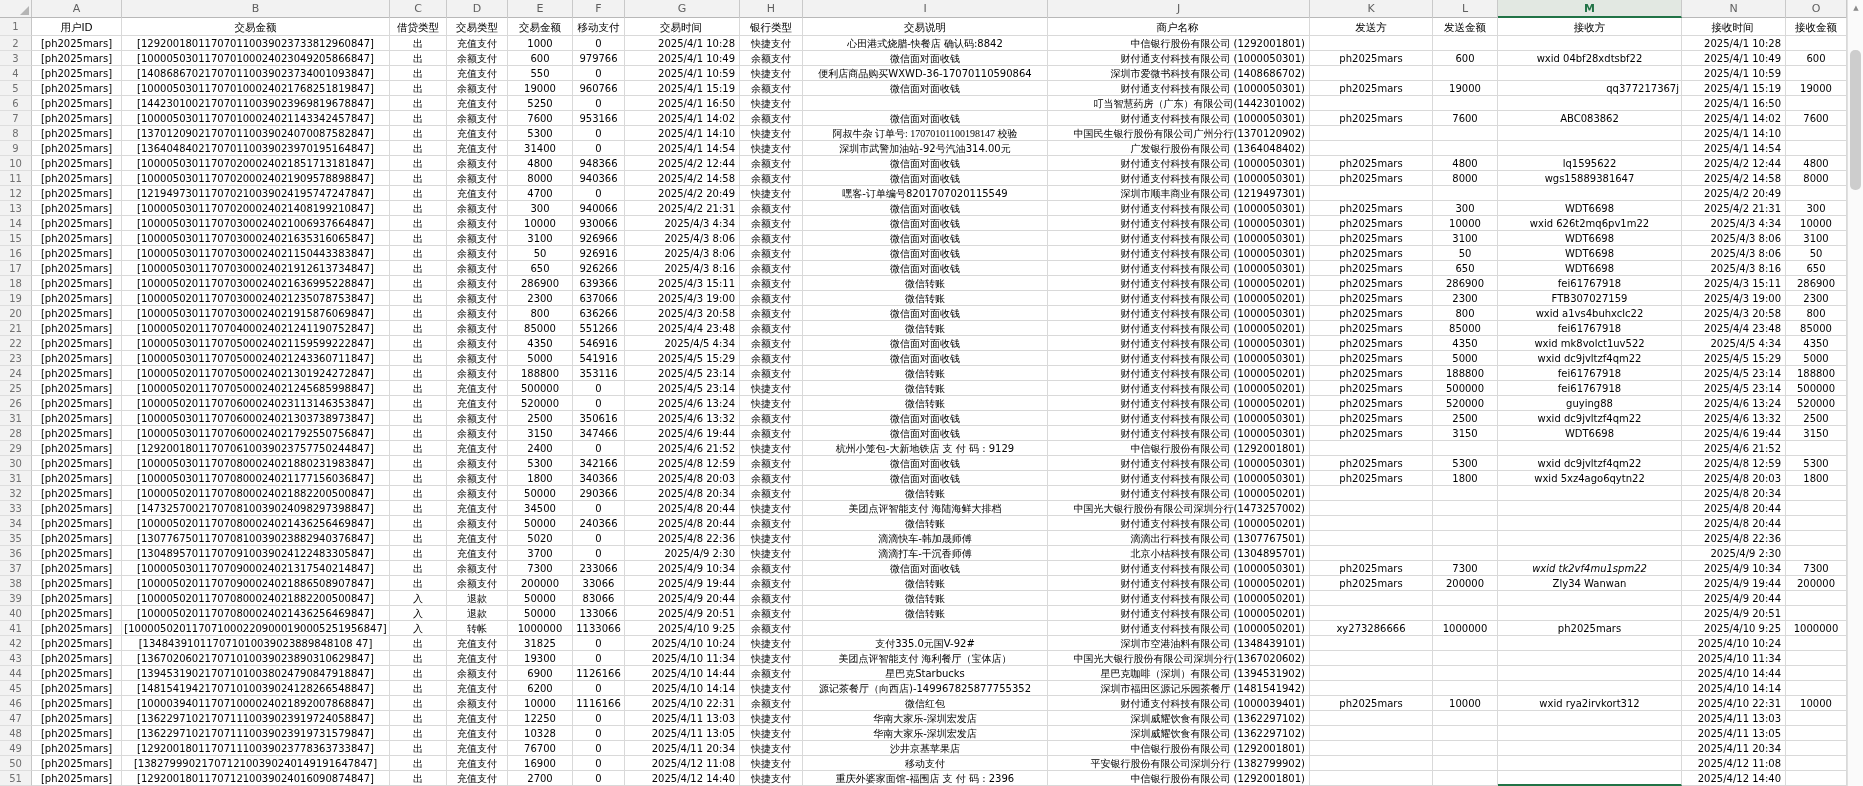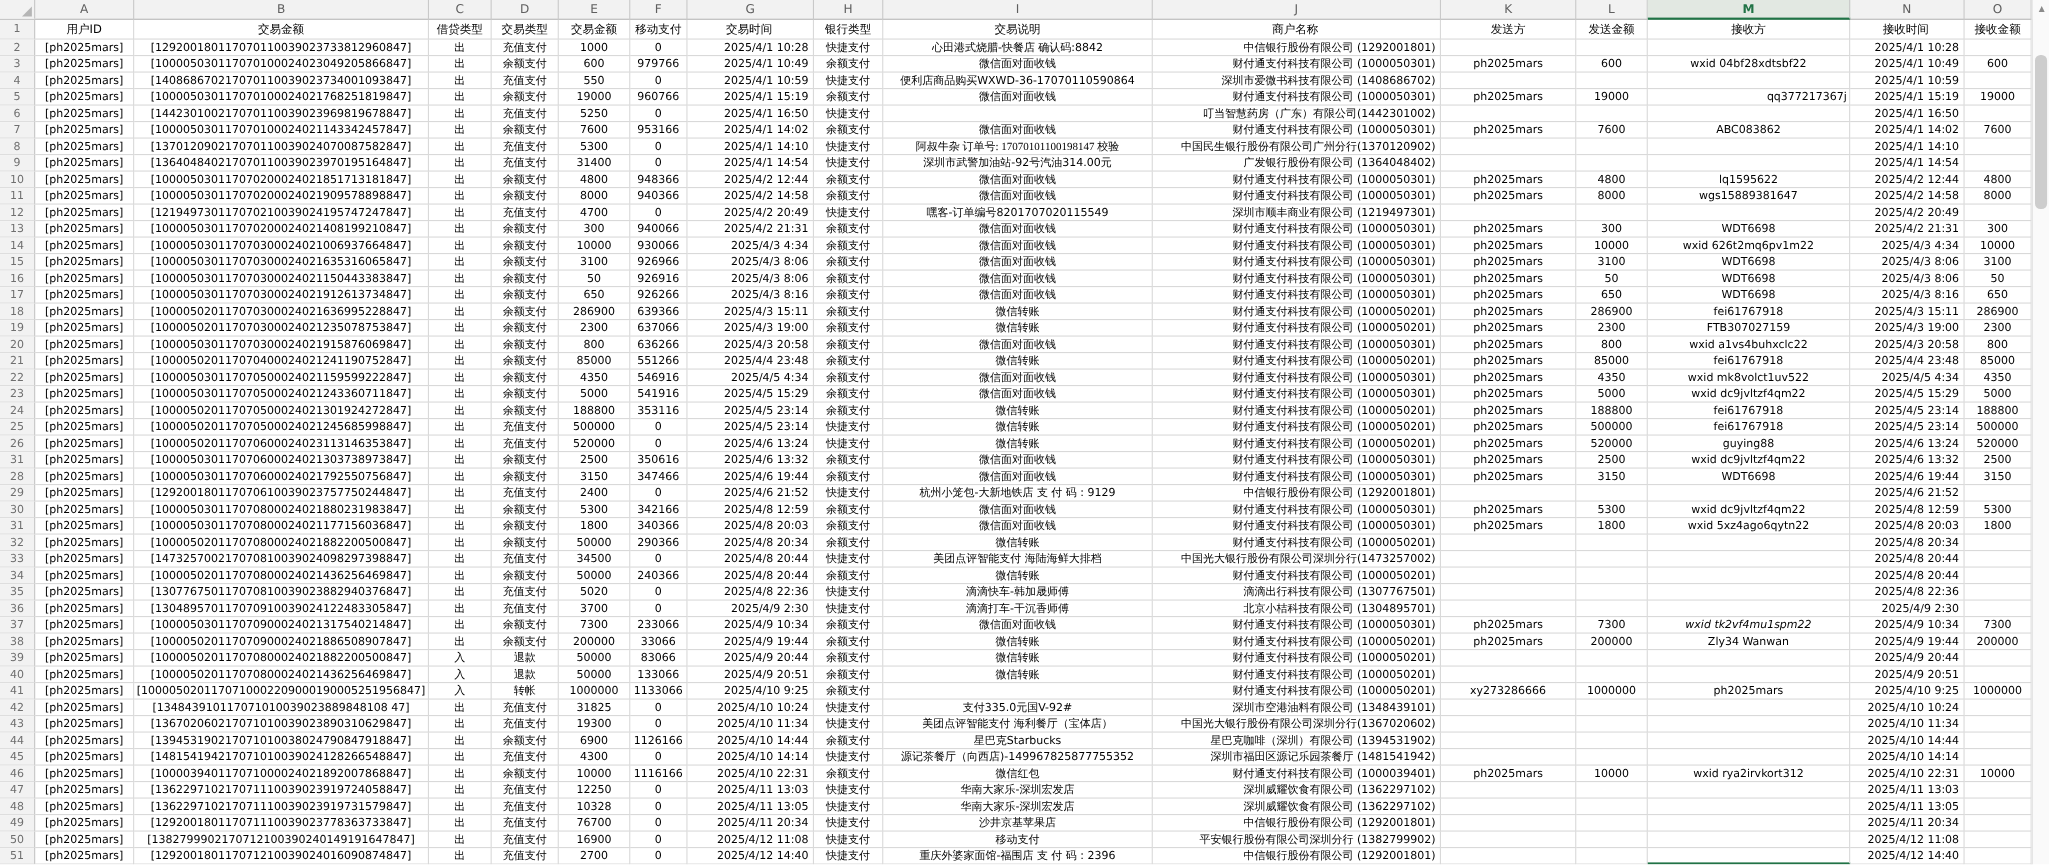--- a/index.html
+++ b/index.html
@@ -849,21 +849,21 @@
         <div class="c a-c colM" style="width: 184px;"></div>
         <div class="c a-r colN" style="width: 104px;">2025/4/10 14:44</div>
         <div class="c a-c colO" style="width: 61px;"></div>
       </div>
       <div class="r">
         <div class="gut">45</div>
         <div class="c a-c colA" style="width: 90px;">[ph2025mars]</div>
         <div class="c a-c colB" style="width: 268px;">[148154194217071010039024128266548847]</div>
         <div class="c a-c colC" style="width: 57px;">出</div>
         <div class="c a-c colD" style="width: 61px;">充值支付</div>
-        <div class="c a-c colE" style="width: 65px;">4300</div>
+        <div class="c a-c colE" style="width: 65px;">6200</div>
         <div class="c a-c colF" style="width: 52px;">0</div>
         <div class="c a-r colG" style="width: 115px;">2025/4/10 14:14</div>
         <div class="c a-c colH" style="width: 63px;">快捷支付</div>
         <div class="c a-c colI" style="width: 245px;">源记茶餐厅（向西店)-149967825877755352</div>
         <div class="c a-r colJ" style="width: 262px;">深圳市福田区源记乐园茶餐厅 (1481541942)</div>
         <div class="c a-c colK" style="width: 123px;"></div>
         <div class="c a-c colL" style="width: 65px;"></div>
         <div class="c a-c colM" style="width: 184px;"></div>
         <div class="c a-r colN" style="width: 104px;">2025/4/10 14:14</div>
         <div class="c a-c colO" style="width: 61px;"></div>

